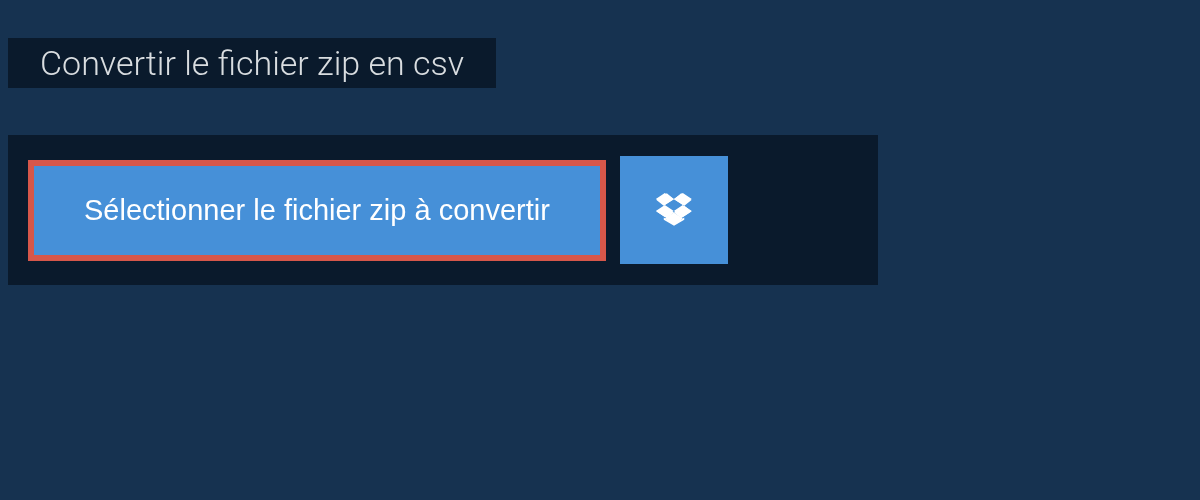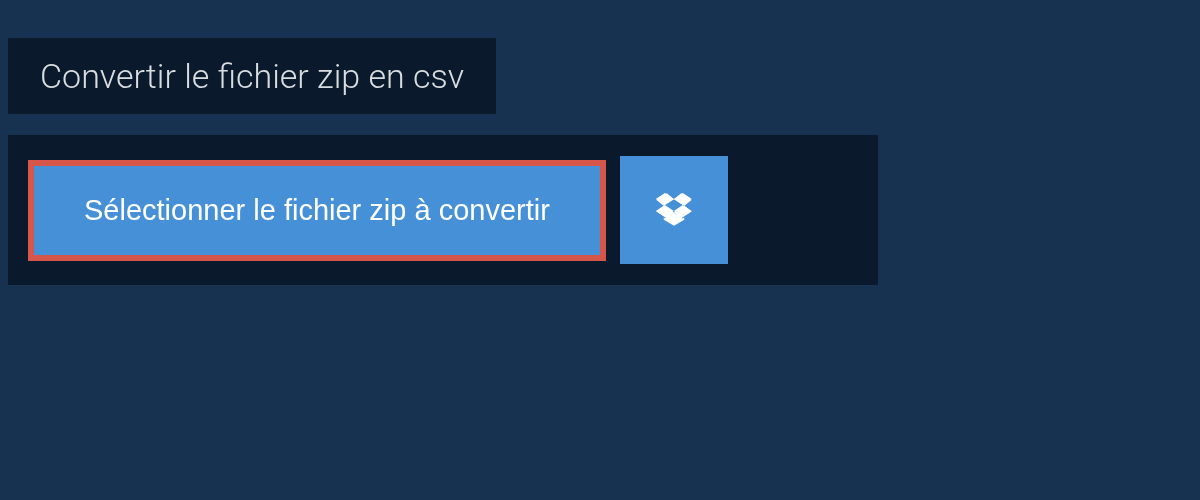--- a/index.html
+++ b/index.html
@@ -20,21 +20,21 @@
       height: 100%;
     }
     .title-tab {
       position: absolute;
       top: 38px;
       left: 8px;
       background-color: #0a1a2c;
       color: #d9dde0;
       font-size: 34px;
       font-weight: 300;
-      padding: 18px 32px;
+      padding: 5px 32px;
     }
     .upload-panel {
       position: absolute;
       top: 135px;
       left: 8px;
       width: 870px;
       height: 150px;
       background-color: #0a1a2c;
       display: flex;
       align-items: center;

